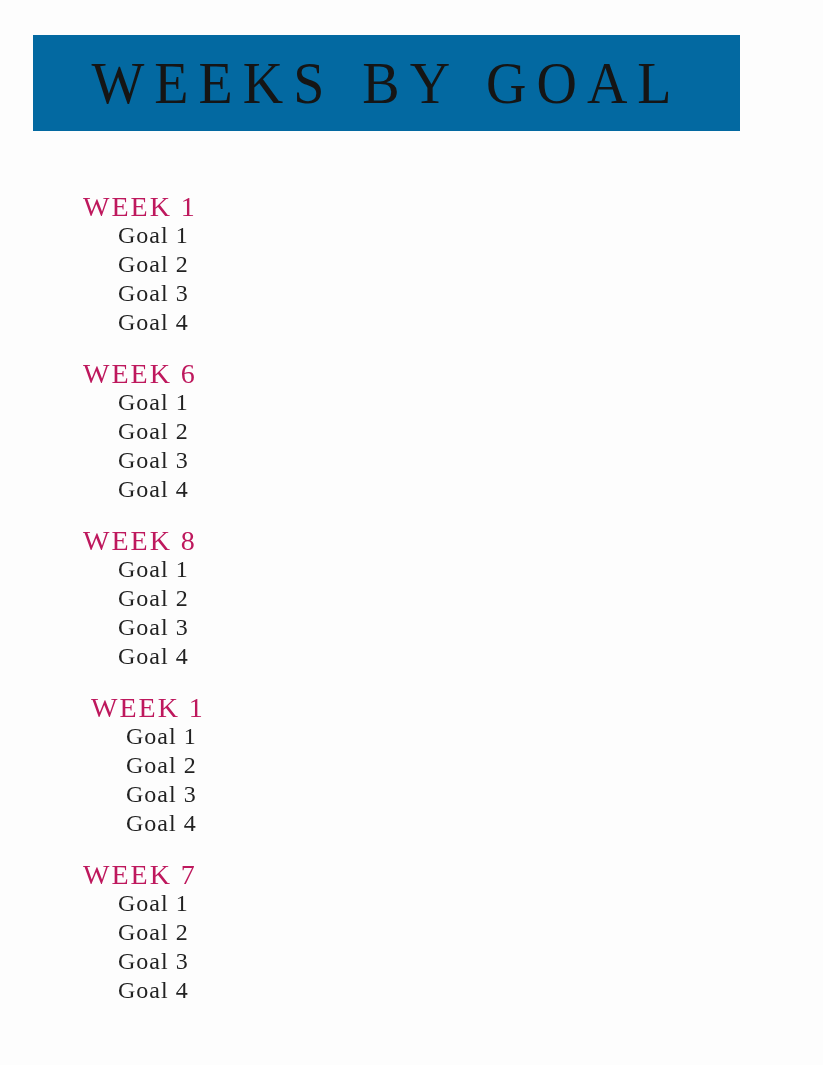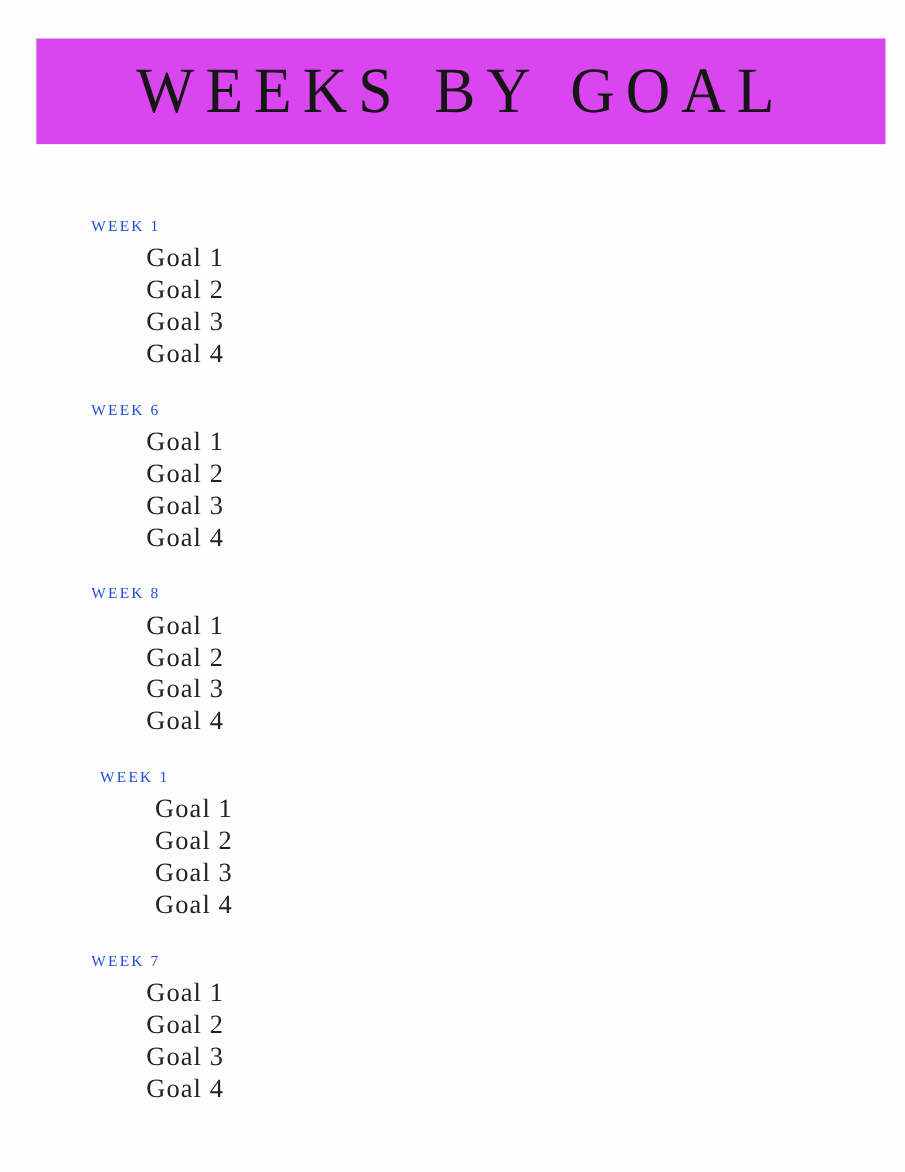--- a/index.html
+++ b/index.html
@@ -12,23 +12,23 @@
     position: relative;
     background: #fdfdfd;
     font-family: "Liberation Serif", "DejaVu Serif", serif;
     color: #1c1c1c;
     overflow: hidden;
   }
   .banner {
     position: absolute;
     left: 33px;
     top: 35px;
-    width: 772px;
+    width: 707px;
     height: 96px;
-    background: #d946ef;
+    background: #0369a1;
     display: flex;
     align-items: center;
     justify-content: center;
   }
   .banner-title {
     font-size: 56px;
     font-weight: 400;
     letter-spacing: 10px;
     word-spacing: 4px;
     color: #151515;
@@ -40,30 +40,30 @@
     top: 192px;
     left: 83px;
   }
   .week-block {
     margin-bottom: 22px;
   }
   .week-block.indented {
     margin-left: 8px;
   }
   .week-label {
-    font-size: 14px;
+    font-size: 28px;
     letter-spacing: 2px;
     line-height: 29px;
-    color: #1d4ed8;
+    color: #be185d;
   }
   .goal-item {
     font-size: 24px;
     letter-spacing: 1px;
     line-height: 29px;
-    margin-left: 50px;
+    margin-left: 35px;
     color: #222222;
   }
 </style>
 </head>
 <body>
 
 <header class="banner">
   <h1 class="banner-title">WEEKS BY GOAL</h1>
 </header>
 

